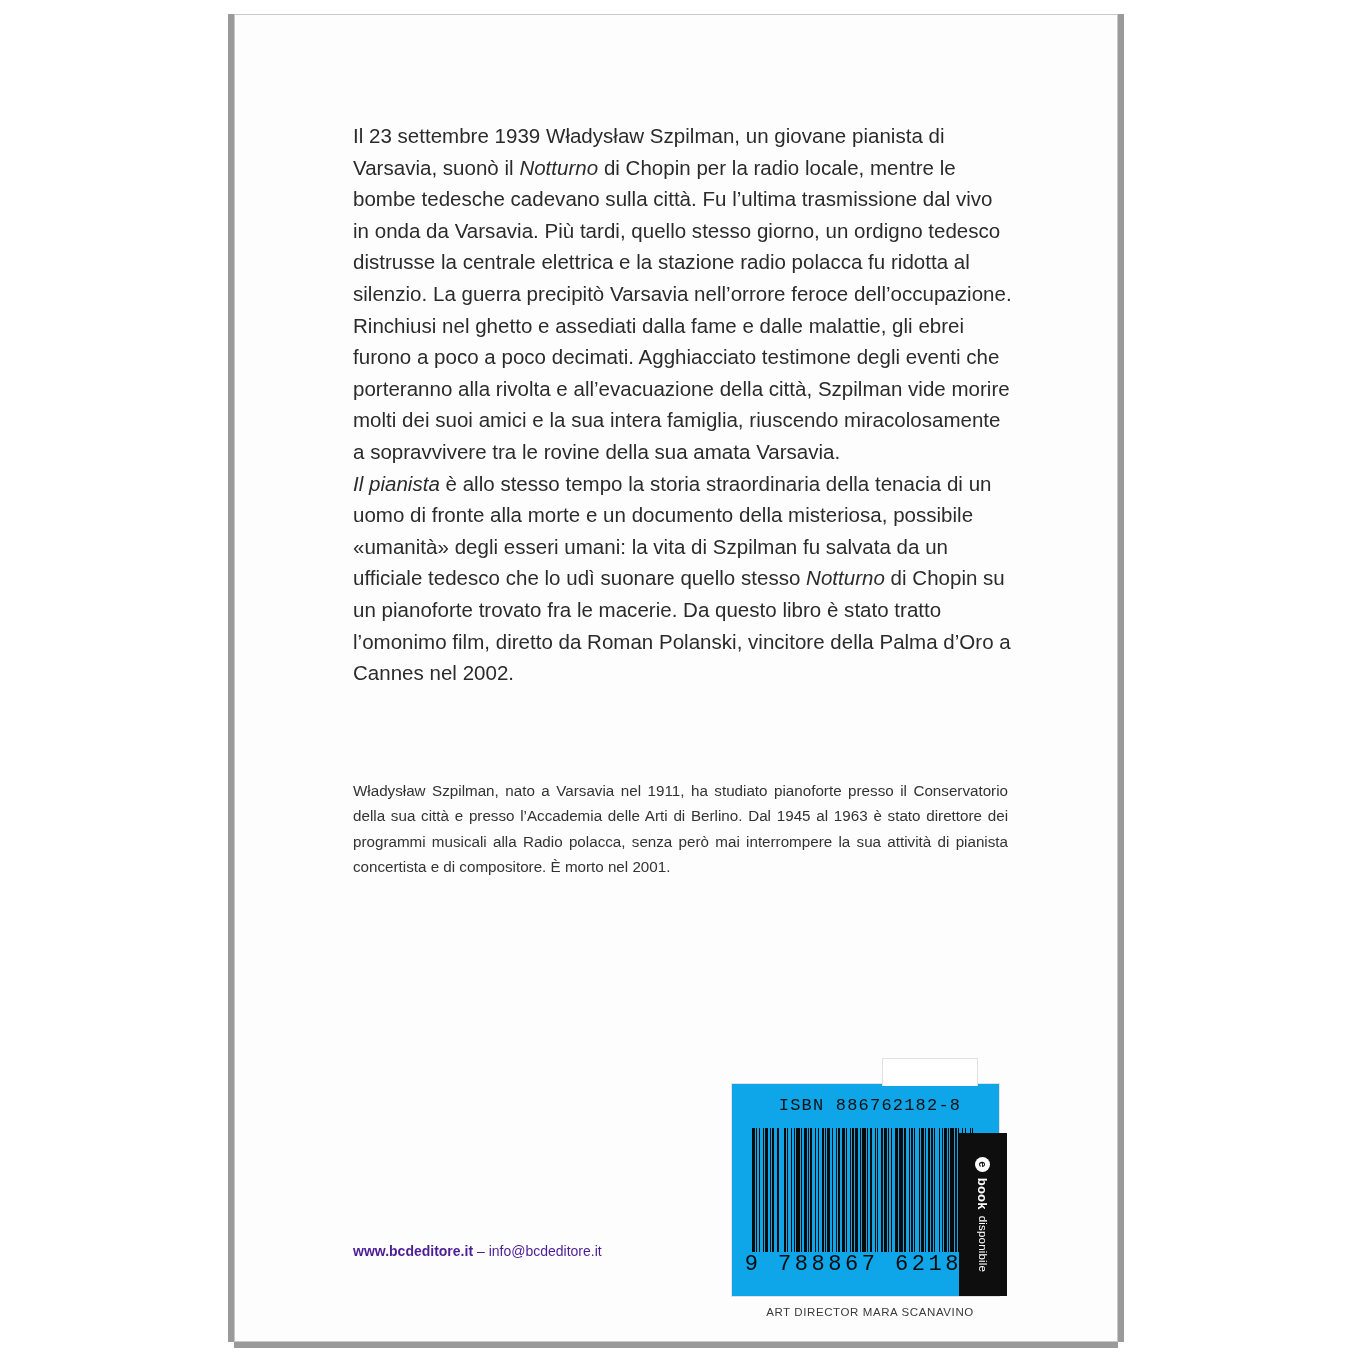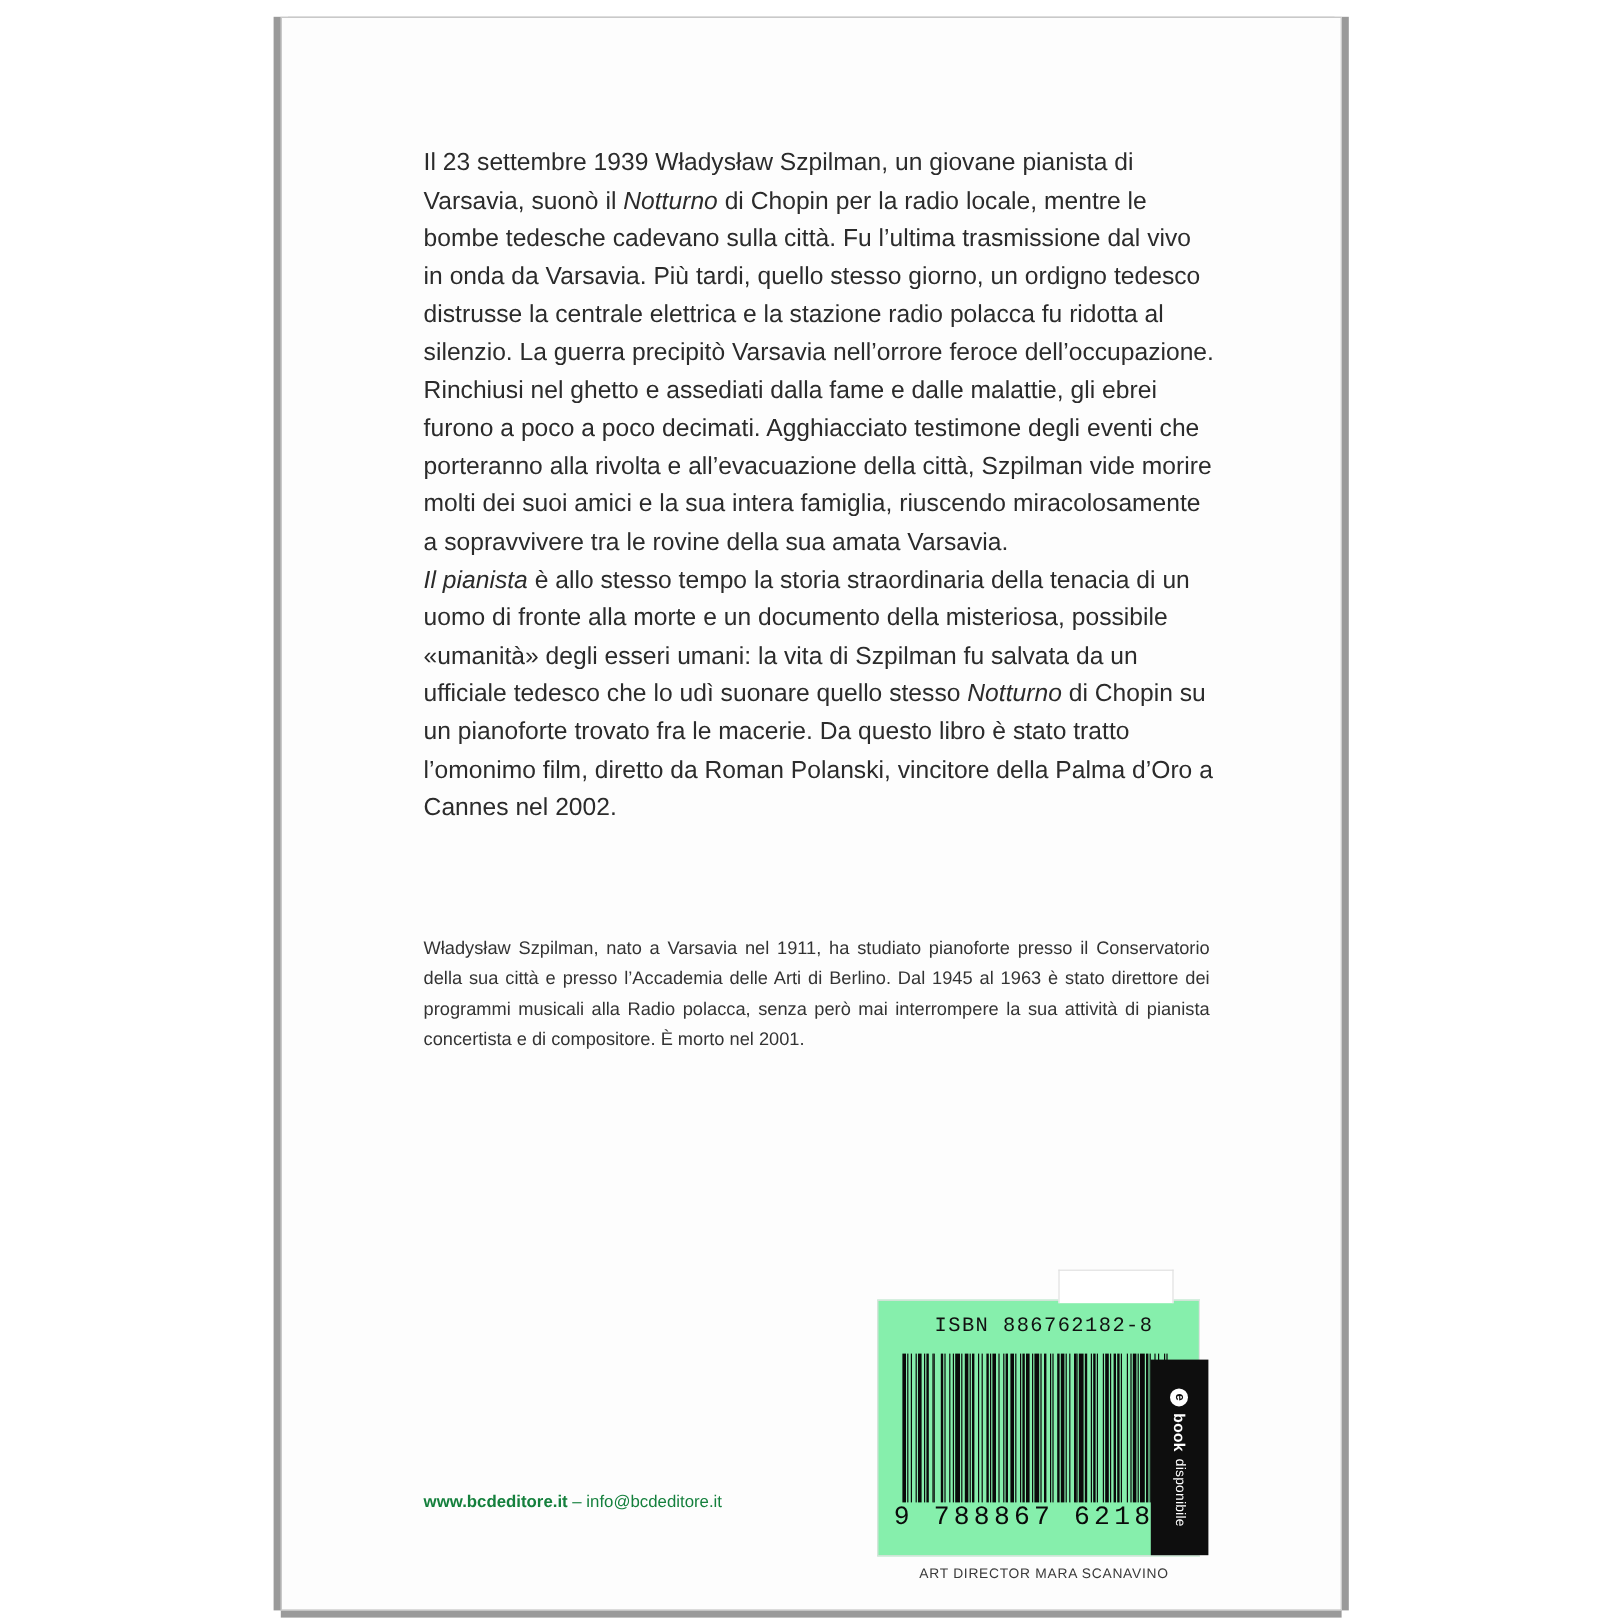--- a/index.html
+++ b/index.html
@@ -65,21 +65,21 @@
   }
   .bio p {
     margin: 0;
   }
 
   .website {
     position: absolute;
     left: 118px;
     top: 1228px;
     font-size: 14px;
-    color: #15803d;
+    color: #4c1d95;
   }
   .website .dom {
     font-weight: bold;
   }
   .website .sep {
     font-weight: normal;
   }
 
   .barcode-block {
     position: absolute;
@@ -134,21 +134,21 @@
     font-size: 11.5px;
     letter-spacing: 0.2px;
   }
 
   .isbn-card {
     position: absolute;
     left: 0;
     top: 0;
     width: 269px;
     height: 214px;
-    background: #86efac;
+    background: #0ea5e9;
     border: 1px solid #e2e2e2;
     box-sizing: border-box;
   }
   .isbn-notch {
     position: absolute;
     left: 150px;
     top: -26px;
     width: 96px;
     height: 28px;
     background: #ffffff;

